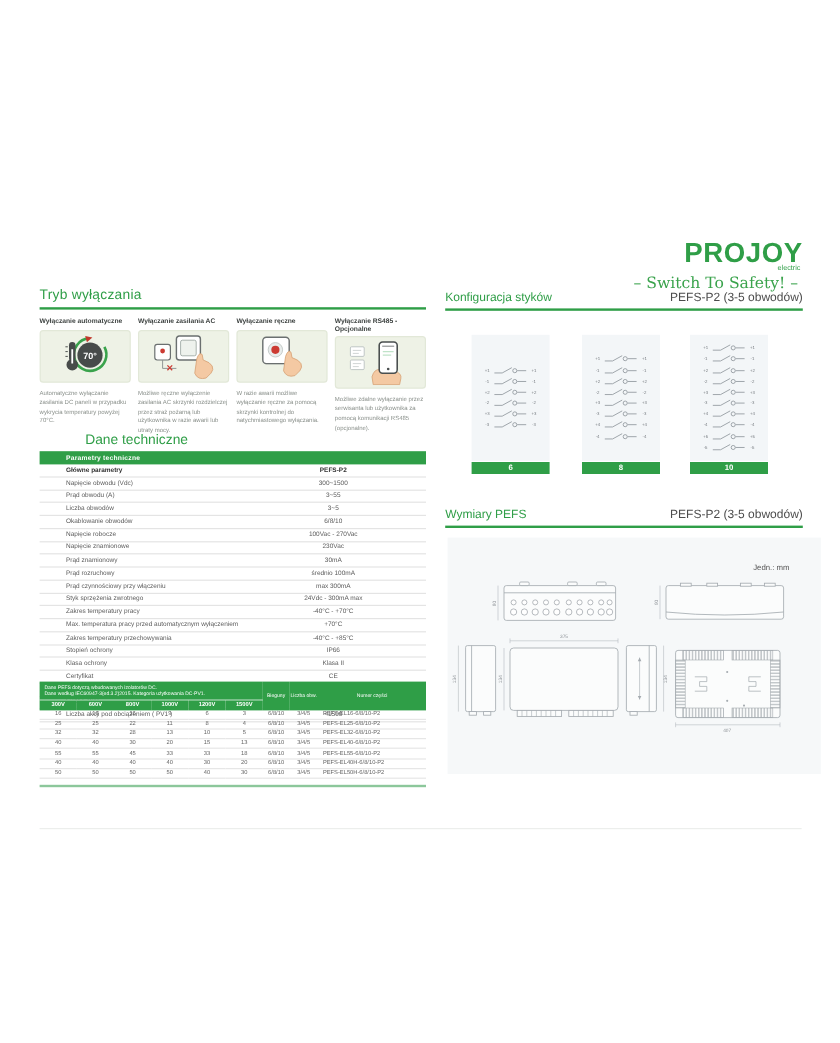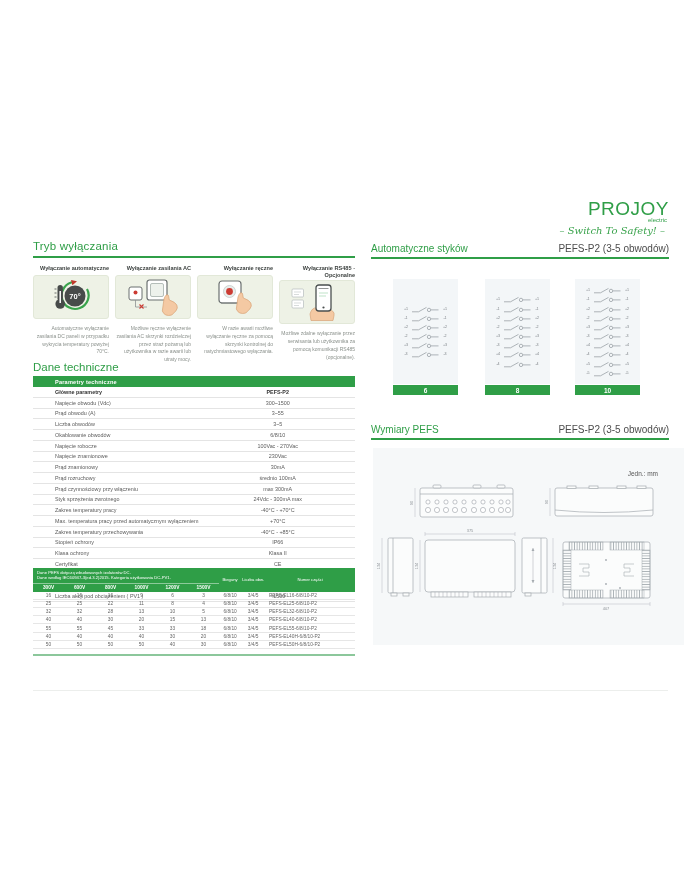--- a/index.html
+++ b/index.html
@@ -8,51 +8,51 @@
     font-family:"Liberation Sans",sans-serif;-webkit-text-size-adjust:none;
   }
   .abs{position:absolute;}
   .sec-title{color:#2f9e47;font-weight:normal;}
   .rule{background:#2f9e47;}
   
   #tryb{left:33px;top:240px;width:322px;}
   #tryb .sec-title{font-size:11.5px;letter-spacing:.2px;}
   #tryb .rule{height:2px;margin-top:4px;}
   .modes{display:flex;gap:6px;margin-top:7px;}
-  .mode-card{width:76px;text-align:right;}
+  .mode-card{width:76px;}
   .mode-title{font-size:5.6px;font-weight:bold;color:#3d4240;min-height:8px;line-height:1.2;}
   .mode-icon{margin-top:2px;height:42px;background:#eef2e6;border:1px solid #e2e8d8;border-radius:3px;
     display:flex;align-items:center;justify-content:center;overflow:hidden;}
   .mode-desc{margin-top:6px;font-size:5px;line-height:1.55;color:#8a908b;}
   
   #dane{left:33px;top:361px;width:322px;}
-  #dane .sec-title{font-size:11.5px;}
+  #dane .sec-title{font-size:11.5px;margin-left:38px;}
   .green-bar{margin-top:3px;background:#2f9e47;color:#fff;font-size:5.6px;font-weight:bold;
     padding:2.6px 0 2.6px 22px;letter-spacing:.2px;}
   table.tech{width:100%;border-collapse:collapse;}
   .tech td{font-size:5.4px;color:#5c5c5c;border-bottom:1px solid #e4e4e4;padding:1.7px 0;line-height:1.18;}
   .tech td.lbl{padding-left:22px;width:52%;}
   .tech td.val{text-align:center;}
   .tech tr.head td{font-weight:bold;color:#333;}
   
   #models{left:33px;top:568px;width:322px;}
   table.models{width:100%;border-collapse:collapse;table-layout:fixed;}
   .models th{background:#2f9e47;color:#fff;font-weight:normal;}
   .models th.note{text-align:left;font-size:4.2px;padding:1.6px 2px 1.6px 4px;line-height:1.35;}
   .models th.side{font-size:4.2px;text-align:center;padding:1px 0;}
   .models tr.volts th{font-size:4.8px;font-weight:bold;text-align:center;padding:1.6px 0;
     border-top:1px solid rgba(255,255,255,.45);}
   .models td{font-size:4.8px;color:#666;text-align:center;border-bottom:1px solid #e6e6e6;padding:1.1px 0;}
   .models td.part{text-align:left;padding-left:4px;white-space:nowrap;overflow:hidden;}
   #models .endline{margin-top:5px;height:1.5px;background:#8cc79b;}
   
   #logo{left:371px;top:199px;width:298px;text-align:right;}
-  .logo-name{color:#2f9e47;font-size:19px;font-weight:normal;letter-spacing:.5px;line-height:1;}
+  .logo-name{color:#2f9e47;font-size:23px;font-weight:bold;letter-spacing:.5px;line-height:1;}
   .logo-sub{color:#2f9e47;font-size:6px;margin-top:-1px;padding-right:2px;}
-  .logo-tag{color:#3aa34c;font-size:10px;font-family:"DejaVu Serif",serif;font-style:italic;margin-top:2px;padding-right:4px;}
+  .logo-tag{color:#3aa34c;font-size:13px;font-family:"DejaVu Serif",serif;margin-top:2px;padding-right:4px;}
   .hdr{width:298px;}
   .hdr-row{display:flex;justify-content:space-between;align-items:baseline;}
   .hdr-row .sec-title{font-size:10px;}
   .hdr-row .product{font-size:10px;color:#4c4c4c;}
   .hdr-rule{height:1.5px;background:#2f9e47;margin-top:3px;}
   #konfig{left:371px;top:243px;}
   #wymiary{left:371px;top:424px;}
   
   #panels{left:393px;top:279px;width:250px;height:116px;}
   .panel{position:absolute;top:0;width:65px;}
@@ -350,21 +350,21 @@
 </div>
 
 <div id="logo" class="abs">
   <div class="logo-name">PROJOY</div>
   <div class="logo-sub">electric</div>
   <div class="logo-tag">– Switch To Safety! –</div>
 </div>
 
 <div id="konfig" class="abs hdr">
   <div class="hdr-row">
-    <div class="sec-title">Automatyczne styków</div>
+    <div class="sec-title">Konfiguracja styków</div>
     <div class="product">PEFS-P2  (3-5 obwodów)</div>
   </div>
   <div class="hdr-rule"></div>
 </div>
 
 <div id="panels" class="abs">
     <div class="panel" style="left: 0px;">
       <div class="panel-body">
         <div class="sw-row">
           <span class="sw-lbl">+1</span>

